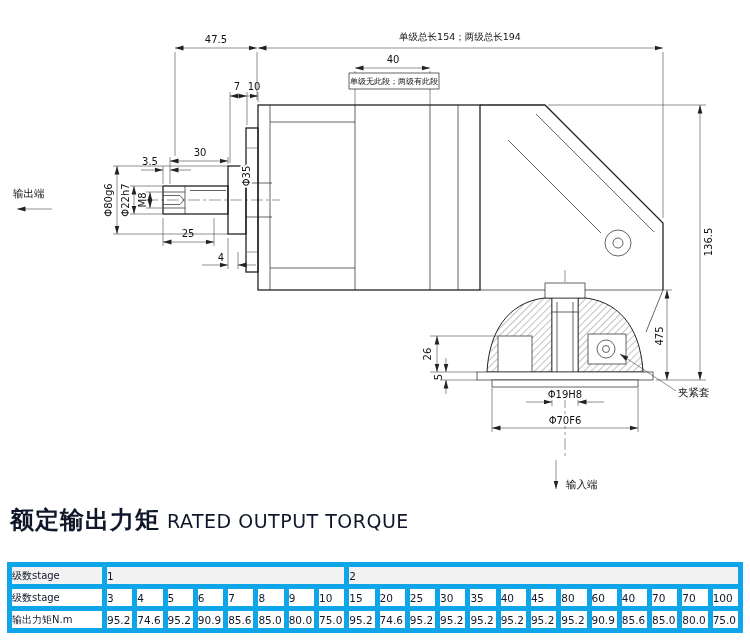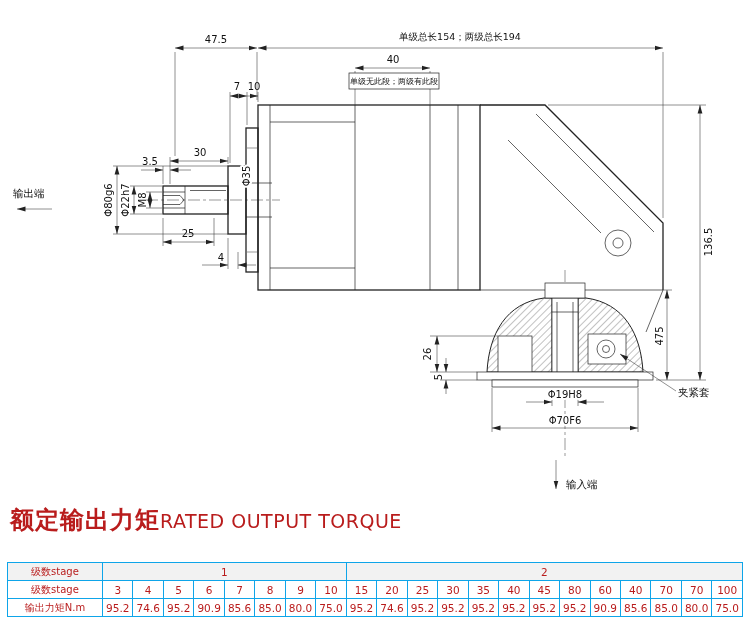--- a/index.html
+++ b/index.html
@@ -1,40 +1,40 @@
 <!DOCTYPE html>
 <html><head>
 <meta charset="utf-8">
 <style>
   html,body{margin:0;padding:0;background:#fff}
   .page{position:relative;width:750px;height:642px;background:#fff;overflow:hidden;
-        font-family:"DejaVu Sans","Liberation Sans",sans-serif;color:#b91c1c}
+        font-family:"DejaVu Sans","Liberation Sans",sans-serif;color:#0f172a}
   svg text{font-family:"DejaVu Sans","Liberation Sans",sans-serif;fill:#111}
   
   .o {fill:none;stroke:#222;stroke-width:1.3}
   .t {fill:none;stroke:#222;stroke-width:0.7}
   .e {fill:none;stroke:#333;stroke-width:0.55}
   .d {fill:none;stroke:#333;stroke-width:0.55;marker-start:url(#aS);marker-end:url(#aE)}
   .dE{fill:none;stroke:#333;stroke-width:0.55;marker-end:url(#aE)}
   .dS{fill:none;stroke:#333;stroke-width:0.55;marker-start:url(#aS)}
   .cl{fill:none;stroke:#333;stroke-width:0.5;stroke-dasharray:12 3 3 3}
   .wt{fill:#fff;stroke:#222;stroke-width:0.7}
   .hz{fill:url(#hatch);stroke:#222;stroke-width:1}
   .lb {font-size:10px;text-anchor:middle}
   .lbs{font-size:8px;text-anchor:middle}
   .zh {font-size:10.5px}
   .zhm{font-size:9.5px;text-anchor:middle}
   .halo{paint-order:stroke;stroke:#fff;stroke-width:4px;stroke-linejoin:round}
   
-  .title{position:absolute;left:10px;top:504px;display:flex;align-items:baseline;}
+  .title{position:absolute;left:10px;top:504px;display:flex;align-items:baseline;gap:7px}
   .title-zh{font-size:24px;font-weight:bold;letter-spacing:1px}
   .title-en{font-size:19px;font-weight:normal;letter-spacing:.5px}
   
   .tbl{position:absolute;left:7px;top:562px;width:736px;border-collapse:collapse;table-layout:fixed}
-  .tbl td{border:1px solid #0ea5e9;text-align:center;font-size:10.5px;height:17px;
+  .tbl td{border:5px solid #0ea5e9;text-align:left;font-size:10.5px;height:17px;
           padding:0;overflow:hidden;white-space:nowrap}
   .tbl .rh{font-size:10px}
   .tbl col.c0{width:95px}
   .tbl tr.hd td{background:#f2f2f2}
 </style>
 </head>
 <body>
 
 <div class="page">
 

